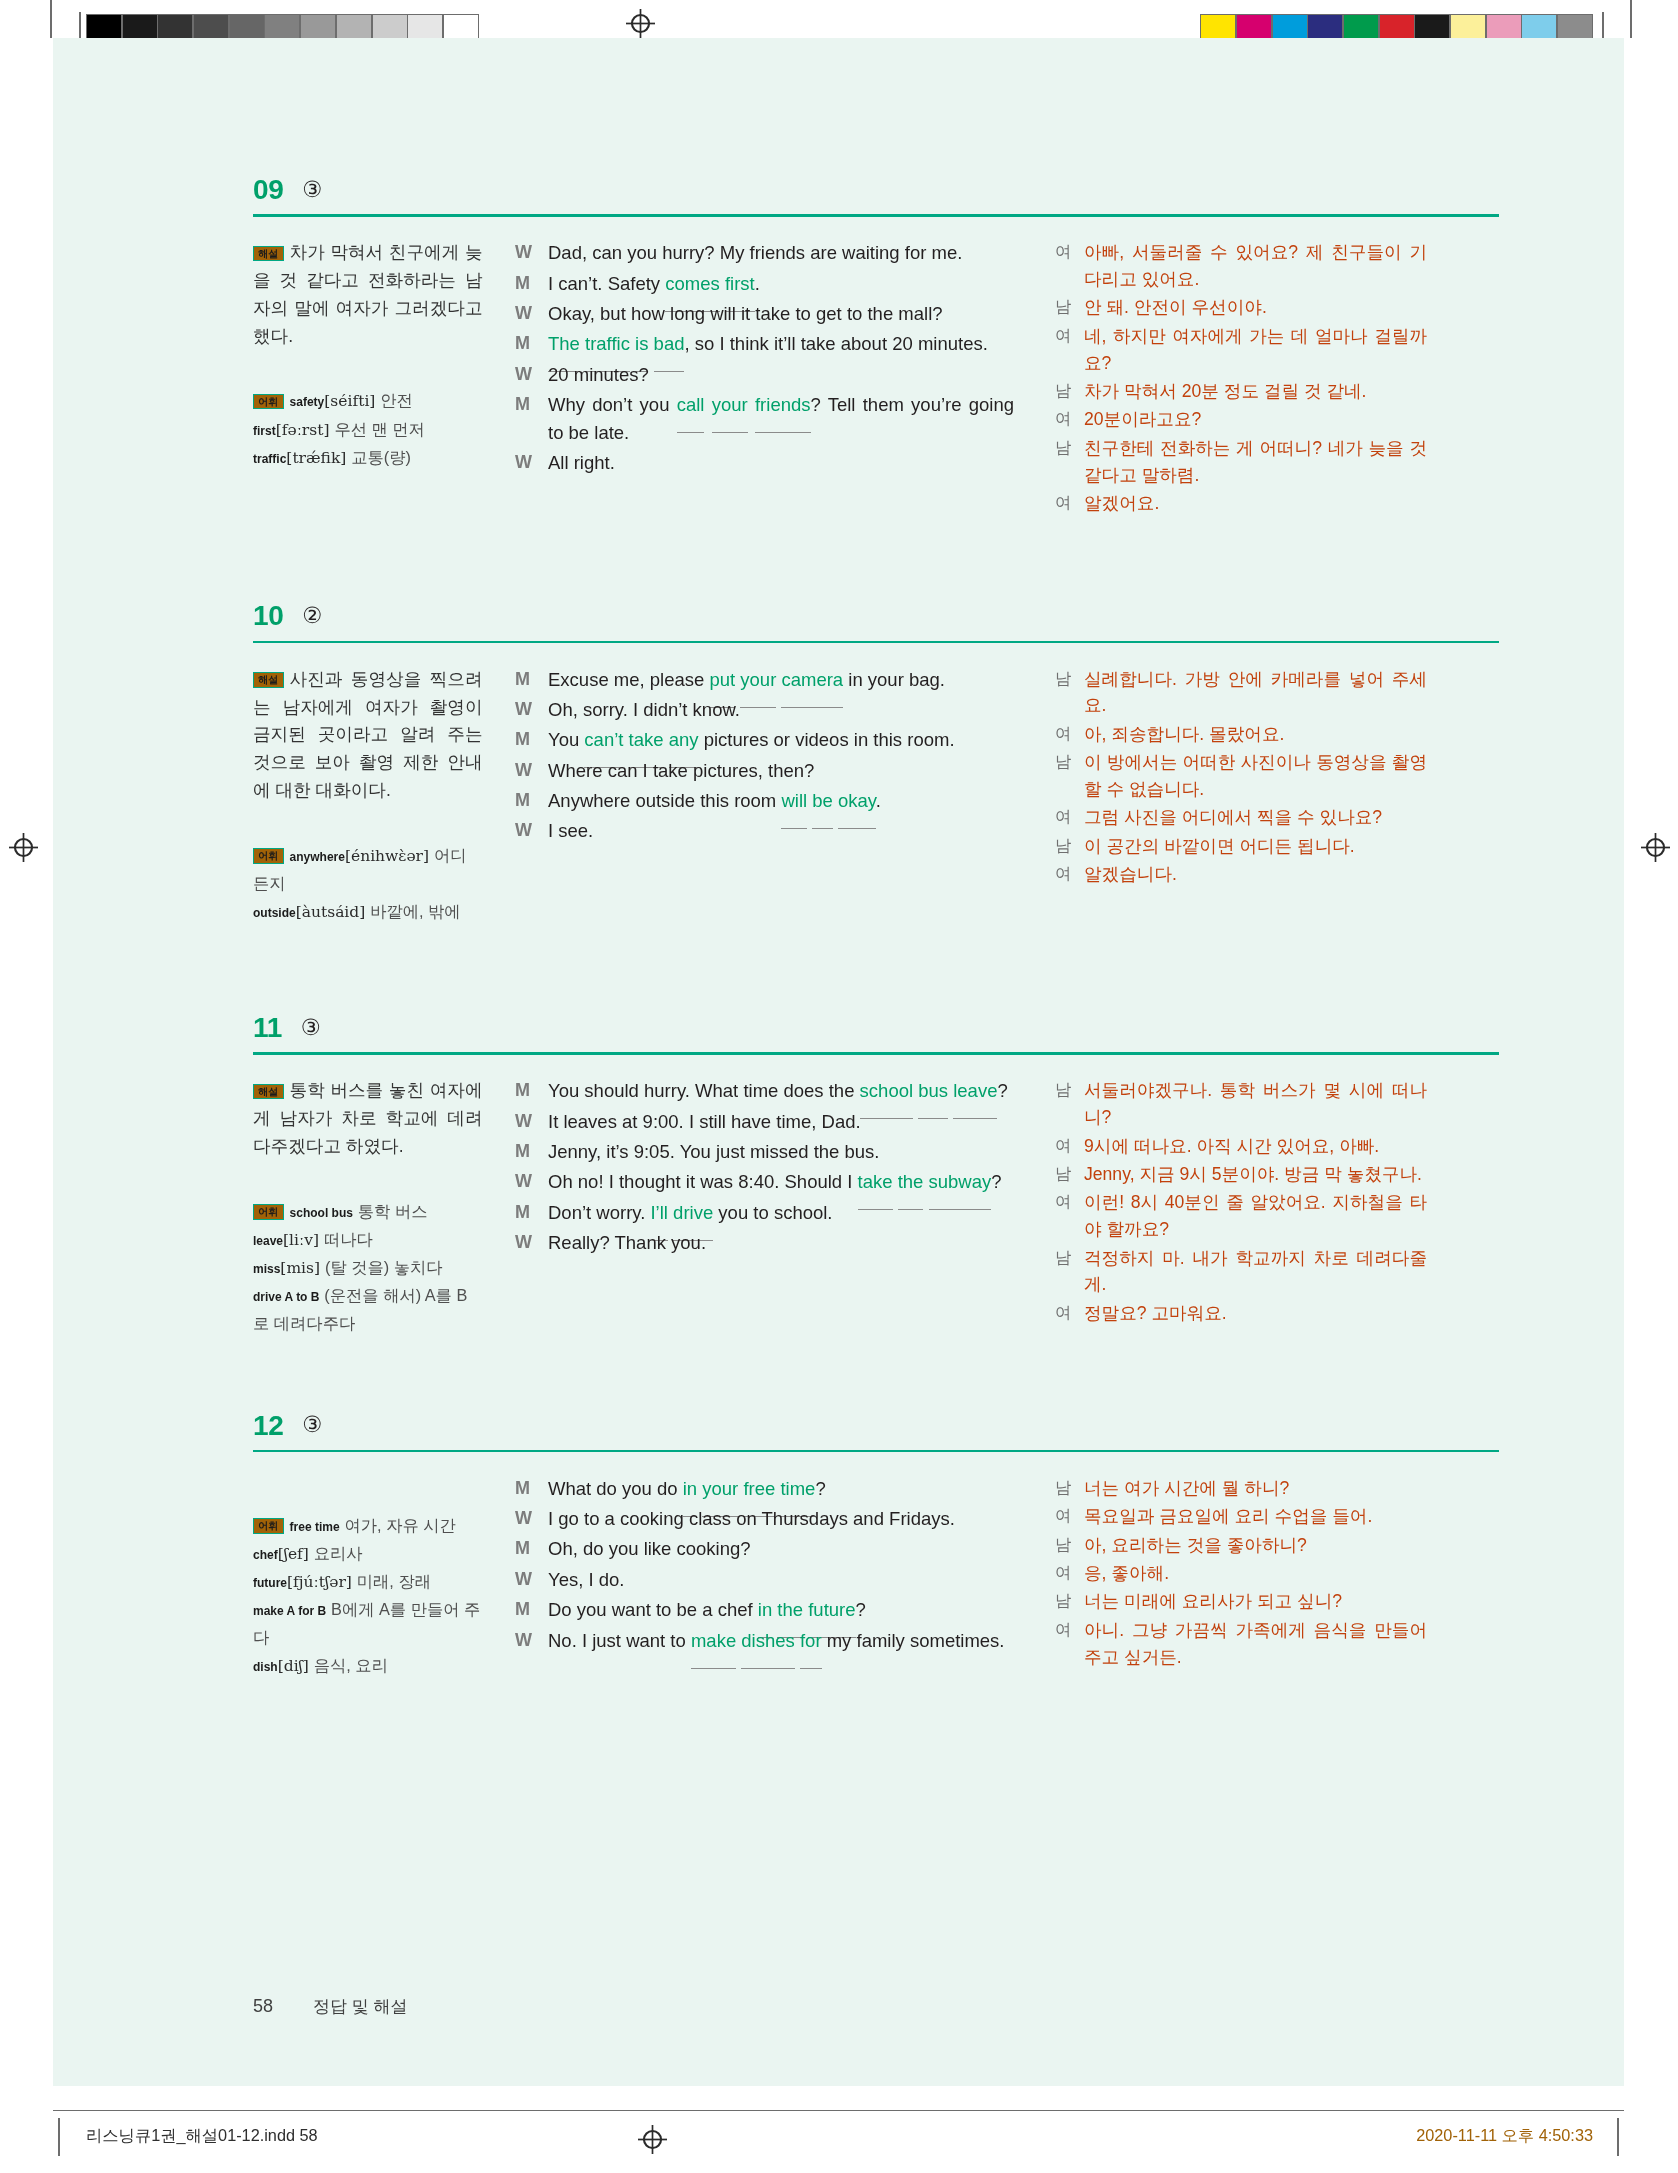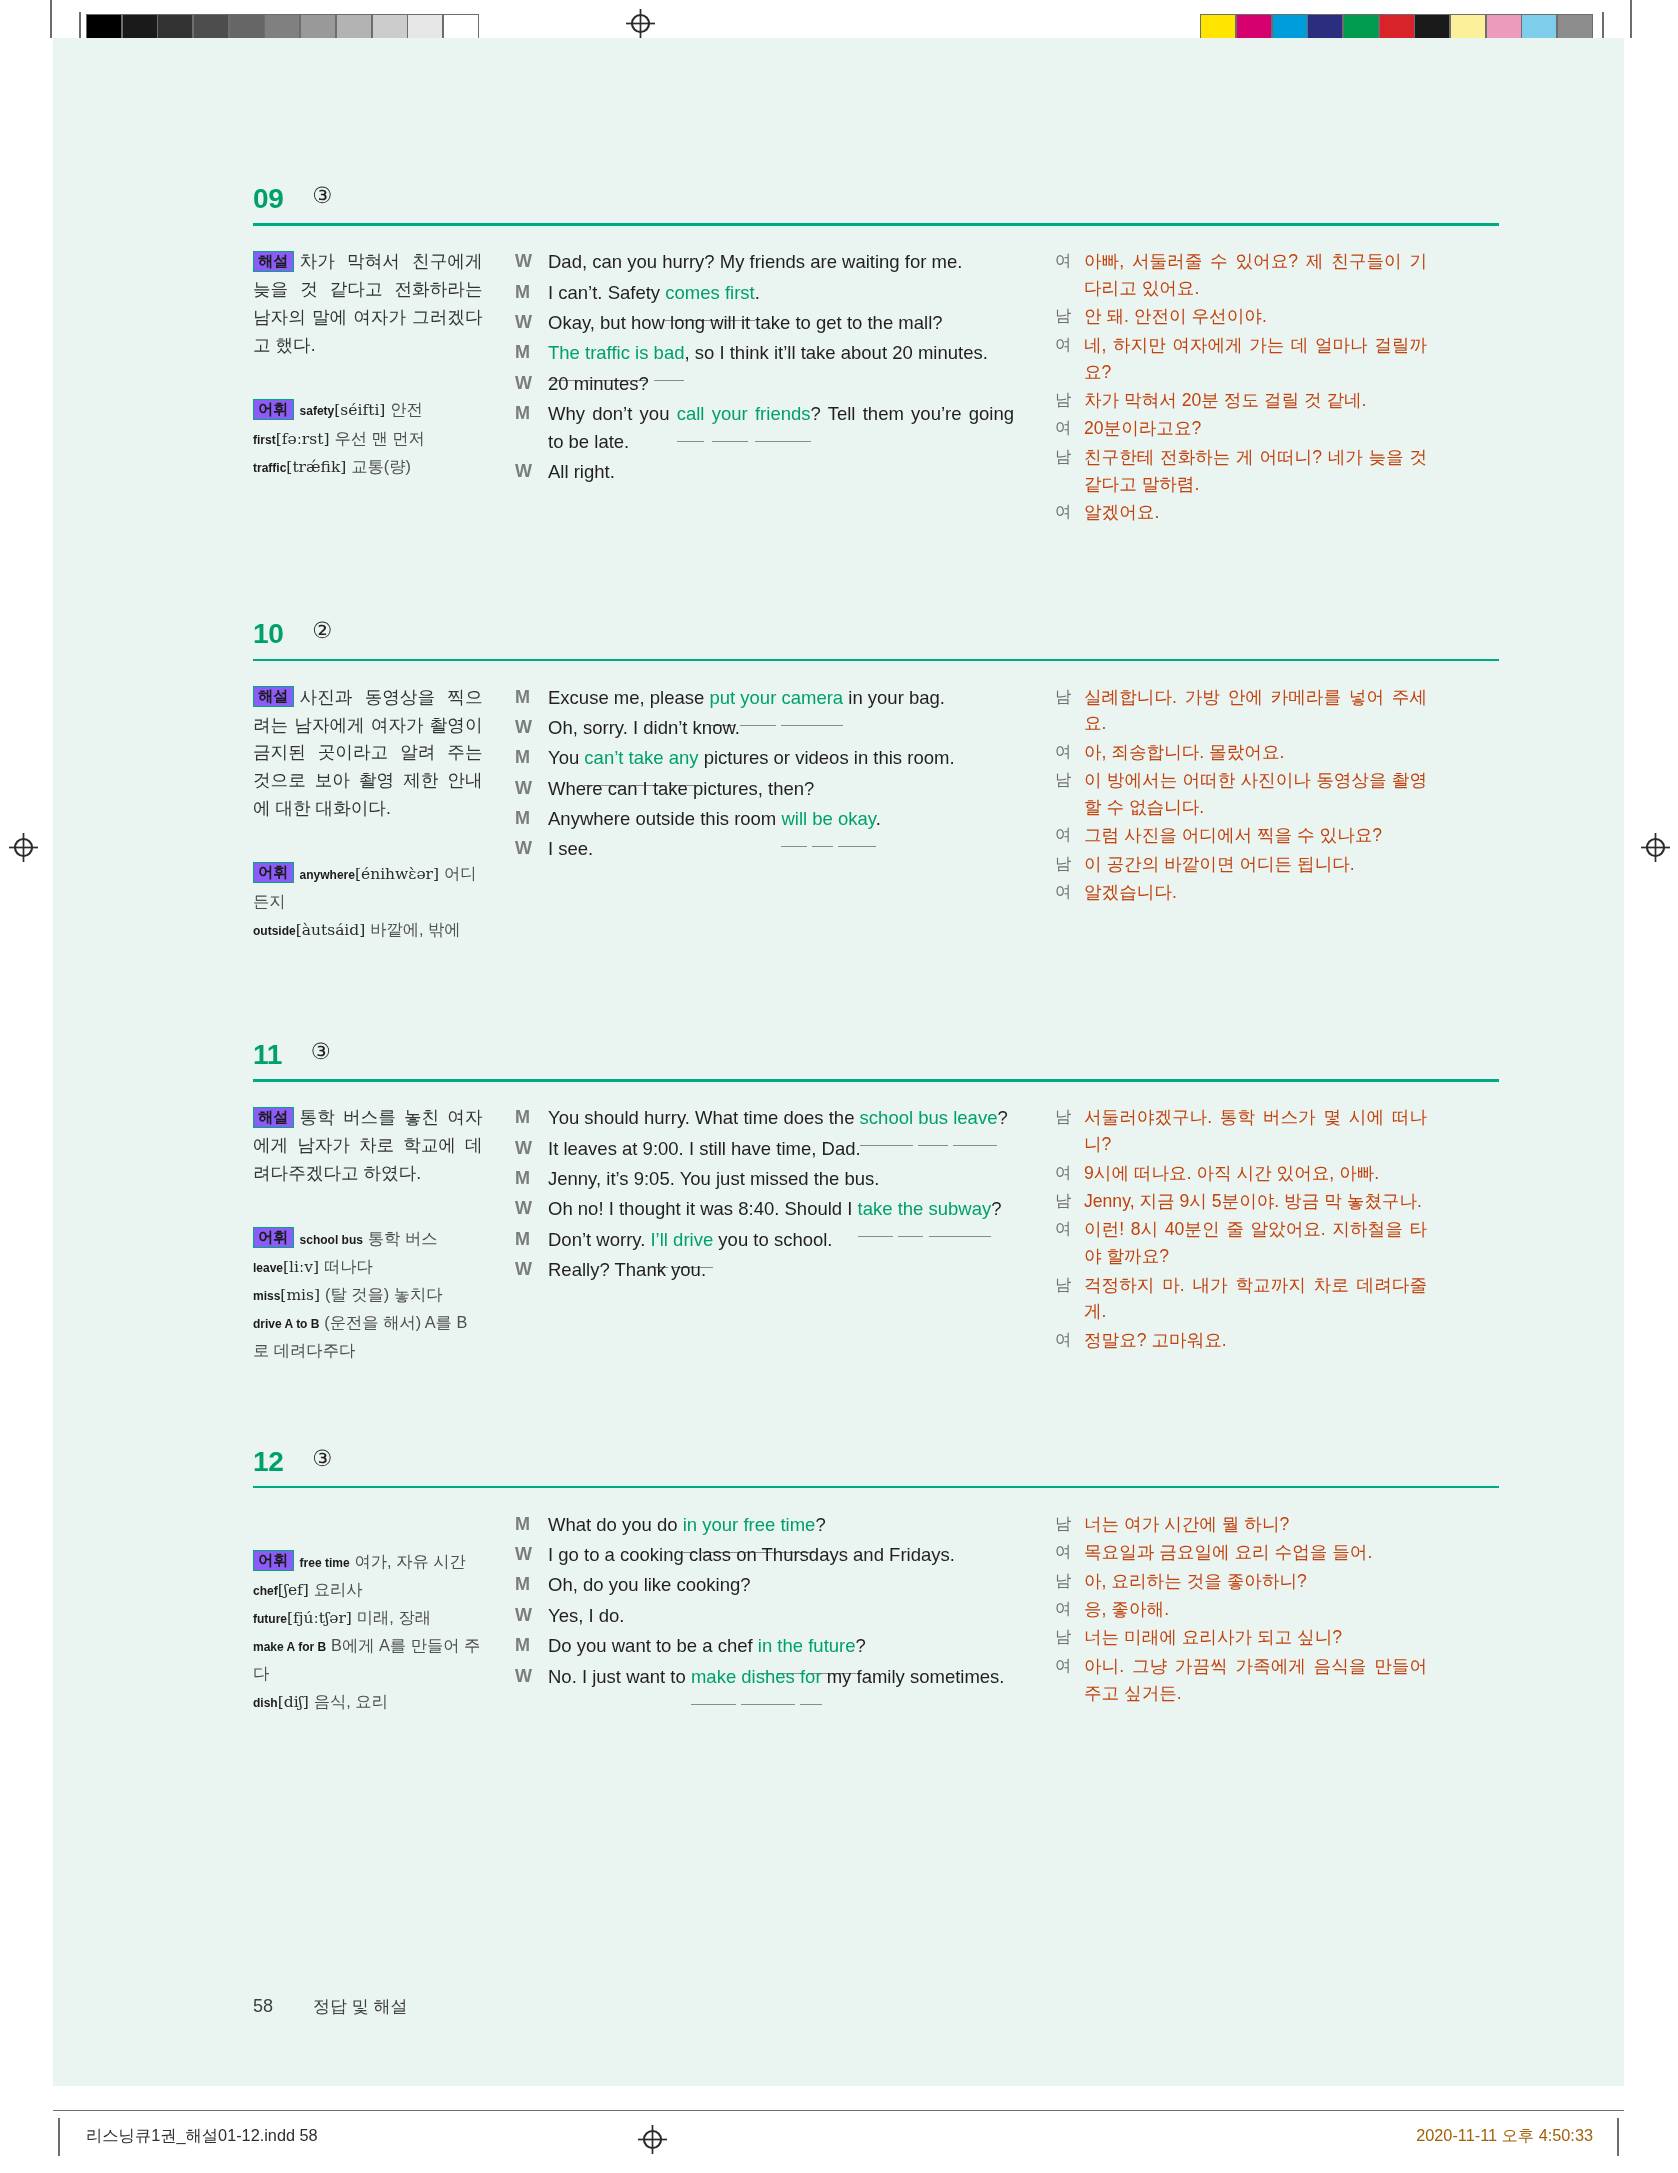--- a/index.html
+++ b/index.html
@@ -55,24 +55,23 @@
     position: absolute;
     top: 138px;
     left: 148px;
     width: 1291px;
   }
 
   .item { position: relative; }
 
   .item-head {
     display: flex;
-    align-items: flex-start;
-    gap: 29px;
+    align-items: center;
+    gap: 19px;
     padding-left: 52px;
-    margin-top: 9px;
   }
   .item-num {
     font-size: 28px;
     font-weight: bold;
     color: #00a06a;
     letter-spacing: -0.4px;
     line-height: 1;
   }
   .item-ans {
     font-size: 22.4px;
@@ -101,27 +100,27 @@
     font-size: 17.6px;
     line-height: 1.58;
     color: #333333;
     text-align: justify;
     text-justify: inter-word;
   }
   .tag {
     display: inline-block;
     border: 1.3px solid #00a884;
     color: #1b1b1b;
-    font-size: 15px;
+    font-size: 10px;
     font-weight: bold;
     padding: 0.9px 4.3px 1.7px 4.3px;
     line-height: 1.1;
     margin-right: 6px;
     vertical-align: 1.7px;
-    background: #8b5cf6;
+    background: #a16207;
   }
   .vocab-block { margin-top: 36px; }
   .vocab {
     font-size: 17.6px;
     line-height: 1.60;
     color: #4a4a4a;
   }
   .vocab .w { font-weight: bold; color: #1b1b1b; font-size: 12px; }
   .vocab .ipa {
     font-family: "DejaVu Serif", serif;

